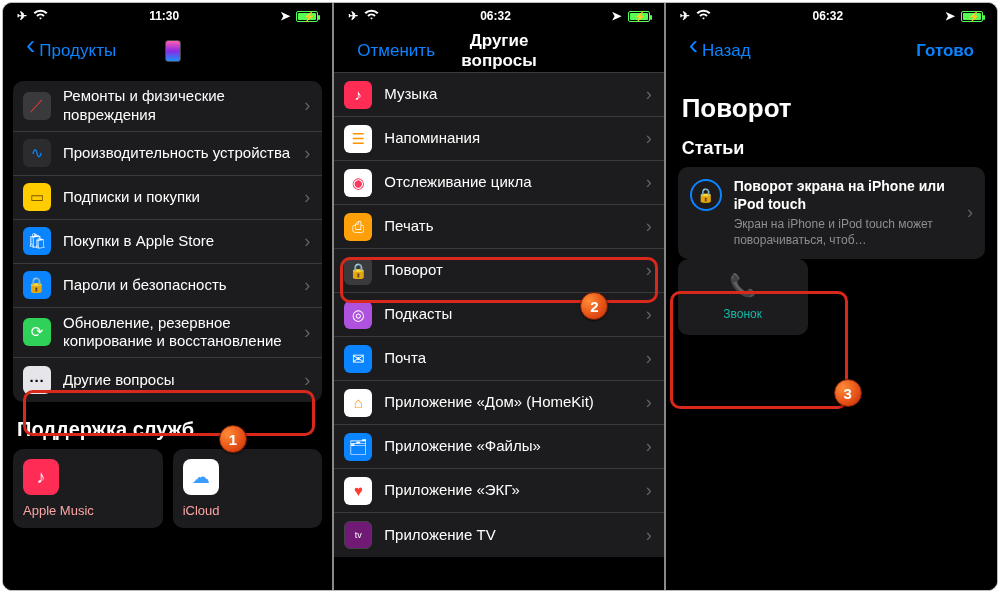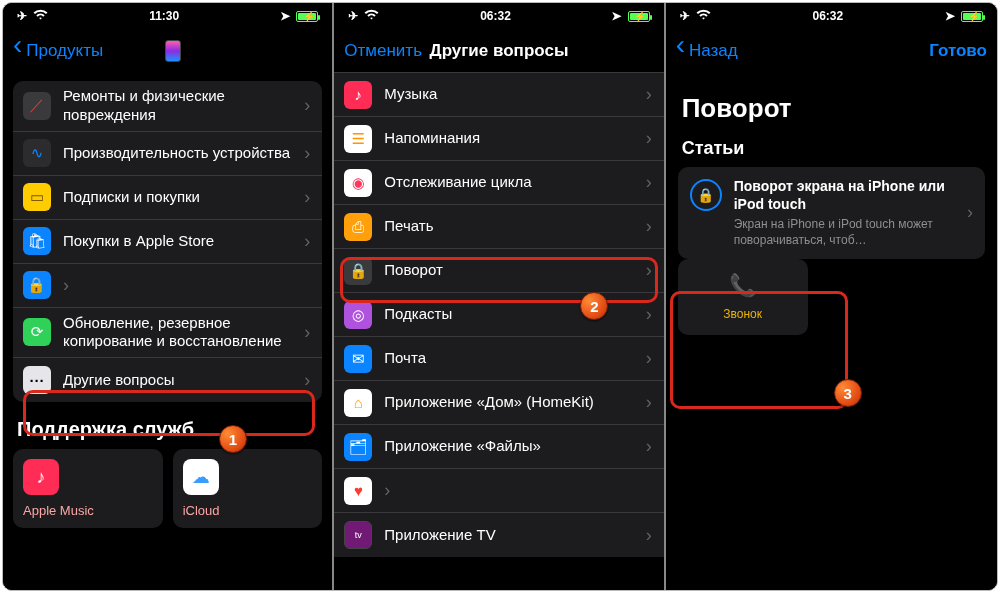--- a/index.html
+++ b/index.html
@@ -2,21 +2,21 @@
 <html><head>
 <meta charset="utf-8">
 <style>
   * { box-sizing: border-box; margin: 0; padding: 0; font-family: -apple-system, 'Helvetica Neue', Arial, sans-serif; }
   body { background: #fff; width: 1000px; height: 593px; overflow: hidden; }
   .wrap { display: flex; gap: 0; border: 1px solid #bbb; border-radius: 10px; margin: 2px; overflow: hidden; background:#000; }
   .screen { width: 332px; height: 587px; background: #000; color: #fff; position: relative; border-right: 2px solid #888; overflow:hidden; }
   .screen:last-child { border-right: none; }
   .statusbar { height: 26px; display: flex; align-items: center; justify-content: space-between; padding: 0 14px; font-size: 12px; font-weight:600; color:#fff; }
   .sb-left, .sb-right { display:flex; align-items:center; gap:6px; }
-  .navbar { height: 44px; display:flex; align-items:center; justify-content:space-between; padding:0 10px; }
+  .navbar { height: 44px; display:flex; align-items:center; justify-content:space-between; padding:0 23px; }
   .nav-left, .nav-right { display:flex; align-items:center; gap:4px; color:#0a84ff; font-size:17px; min-width:80px; }
   .nav-right { justify-content:flex-end; font-weight:600;text-align:center; }
   .nav-title { color:#fff; font-size:17px; font-weight:600; flex:1; text-align:center; }
   .chevron-left::before { content:"‹"; font-size:28px; line-height:0; position:relative; top:-2px; }
   .list { background:#1c1c1e; margin:8px 10px 0 10px; border-radius:10px; overflow:hidden; }
   .row { display:flex; align-items:center; min-height:44px; padding:6px 12px 6px 10px; border-bottom:0.5px solid #3a3a3c; position:relative; }
   .row:last-child { border-bottom:none; }
   .row-icon { width:28px; height:28px; border-radius:6px; display:flex; align-items:center; justify-content:center; margin-right:12px; flex-shrink:0; font-size:15px; }
   .row-label { flex:1; color:#fff; font-size:15px; line-height:1.25; }
   .row-chev { color:#636366; font-size:18px; }
@@ -29,21 +29,21 @@
   .card-label { font-size:13px; color:#fca5a5; }
   .callout { border:3px solid #d9281c; border-radius:10px; position:absolute; pointer-events:none; }
   .badge { position:absolute; width:28px; height:28px; border-radius:50%; background:radial-gradient(circle at 30% 30%, #ff8b36, #e24a13 65%, #a62f08); color:#fff; font-weight:700; font-size:15px; display:flex; align-items:center; justify-content:center; border:1px solid #7c2006; box-shadow:0 1px 2px rgba(0,0,0,.6); z-index:5; }
   .article { background:#1c1c1e; margin:0 12px; border-radius:10px; padding:10px 12px; display:flex; align-items:flex-start; gap:12px; }
   .article-icon { width:32px; height:32px; border-radius:50%; border:2px solid #0a84ff; display:flex; align-items:center; justify-content:center; color:#0a84ff; font-size:14px; flex-shrink:0; margin-top:2px; }
   .article-text { flex:1; font-size:14px; }
   .article-title { font-weight:600; color:#fff; line-height:1.3; }
   .article-sub { color:#8e8e93; font-size:12px; margin-top:4px; line-height:1.3; }
   .contact-card { background:#1c1c1e; margin:0 12px; border-radius:10px; width:130px; padding:14px 10px; display:flex; flex-direction:column; align-items:center; gap:8px; }
   .contact-icon { color:#0a84ff; font-size:22px; }
-  .contact-label { color:#eab308; font-size:12px; }
+  .contact-label { color:#14b8a6; font-size:12px; }
   .device-thumb { width:16px; height:22px; background:linear-gradient(#ff5db1,#8a2be2,#1e90ff); border:1px solid #444; border-radius:3px; }
   .battery { width:22px; height:11px; border:1px solid #5f5; border-radius:2px; position:relative; }
   .battery::after { content:""; position:absolute; right:-3px; top:3px; width:2px; height:5px; background:#5f5; border-radius:1px; }
   .battery-fill { position:absolute; inset:1px; background:#5f5; border-radius:1px; }
   .bolt { position:absolute; left:6px; top:-1px; font-size:10px; color:#000; }
 </style>
 </head>
 <body>
 
 <div class="wrap">
@@ -94,20 +94,21 @@
         <div class="row-label">Подписки и покупки</div>
         <div class="row-chev">›</div>
       </div>
       <div class="row">
         <div class="row-icon" style="background:#0a84ff;color:#fff">🛍</div>
         <div class="row-label">Покупки в Apple Store</div>
         <div class="row-chev">›</div>
       </div>
       <div class="row">
         <div class="row-icon" style="background:#0a84ff;color:#fff">🔒</div>
+        <div class="row-label">Пароли и безопасность</div>
         <div class="row-chev">›</div>
       </div>
       <div class="row">
         <div class="row-icon" style="background:#30d158;color:#fff">⟳</div>
         <div class="row-label">Обновление, резервное копирование и восстановление</div>
         <div class="row-chev">›</div>
       </div>
       <div class="row">
         <div class="row-icon" style="background:#e5e5ea;color:#000;font-weight:900">···</div>
         <div class="row-label">Другие вопросы</div>
@@ -199,20 +200,21 @@
         <div class="row-label">Приложение «Дом» (HomeKit)</div>
         <div class="row-chev">›</div>
       </div>
       <div class="row">
         <div class="row-icon" style="background:#0a84ff;color:#fff">🗂</div>
         <div class="row-label">Приложение «Файлы»</div>
         <div class="row-chev">›</div>
       </div>
       <div class="row">
         <div class="row-icon" style="background:#fff;color:#ff3b30">♥</div>
+        <div class="row-label">Приложение «ЭКГ»</div>
         <div class="row-chev">›</div>
       </div>
       <div class="row">
         <div class="row-icon" style="background:#701a75;color:#fff;font-size:9px;border:1px solid #444">tv</div>
         <div class="row-label">Приложение TV</div>
         <div class="row-chev">›</div>
       </div>
     </div>
 
     <div class="callout" style="left:6px; top:254px; width:318px; height:46px;"></div>

